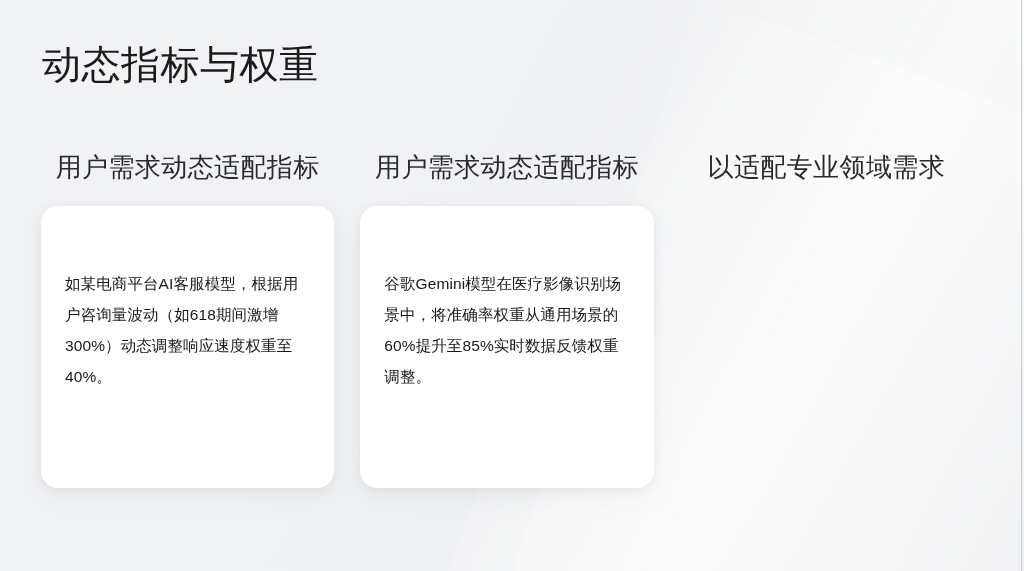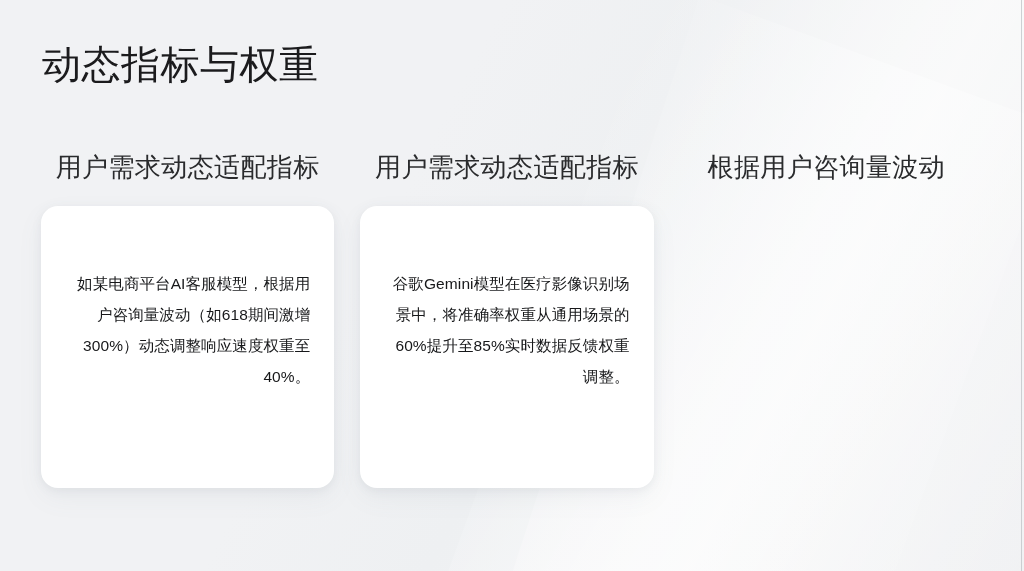--- a/index.html
+++ b/index.html
@@ -103,21 +103,21 @@
     box-shadow: 0 2px 10px rgba(120,125,135,0.10), 0 10px 26px rgba(120,125,135,0.07);
     box-sizing: border-box;
     padding: 62px 24px 24px 24px;
   }
 
   .card-body {
     font-size: 15.5px;
     line-height: 31px;
     color: #17181a;
     letter-spacing: 0.1px;
-    text-align: right;
+    text-align: left;
     word-break: break-word;
   }
 </style>
 </head>
 <body>
 
 <div class="slide">
 
   <div class="bg-sheen-a"></div>
   <div class="bg-sheen-b"></div>
@@ -135,17 +135,17 @@
     </div>
 
     <div class="column">
       <div class="card-heading">用户需求动态适配指标</div>
       <div class="card">
         <div class="card-body">谷歌Gemini模型在医疗影像识别场景中，将准确率权重从通用场景的60%提升至85%实时数据反馈权重调整。</div>
       </div>
     </div>
 
     <div class="column">
-      <div class="card-heading">根据用户咨询量波动</div>
+      <div class="card-heading">以适配专业领域需求</div>
     </div>
 
   </div>
 </div>
 
 </body></html>

